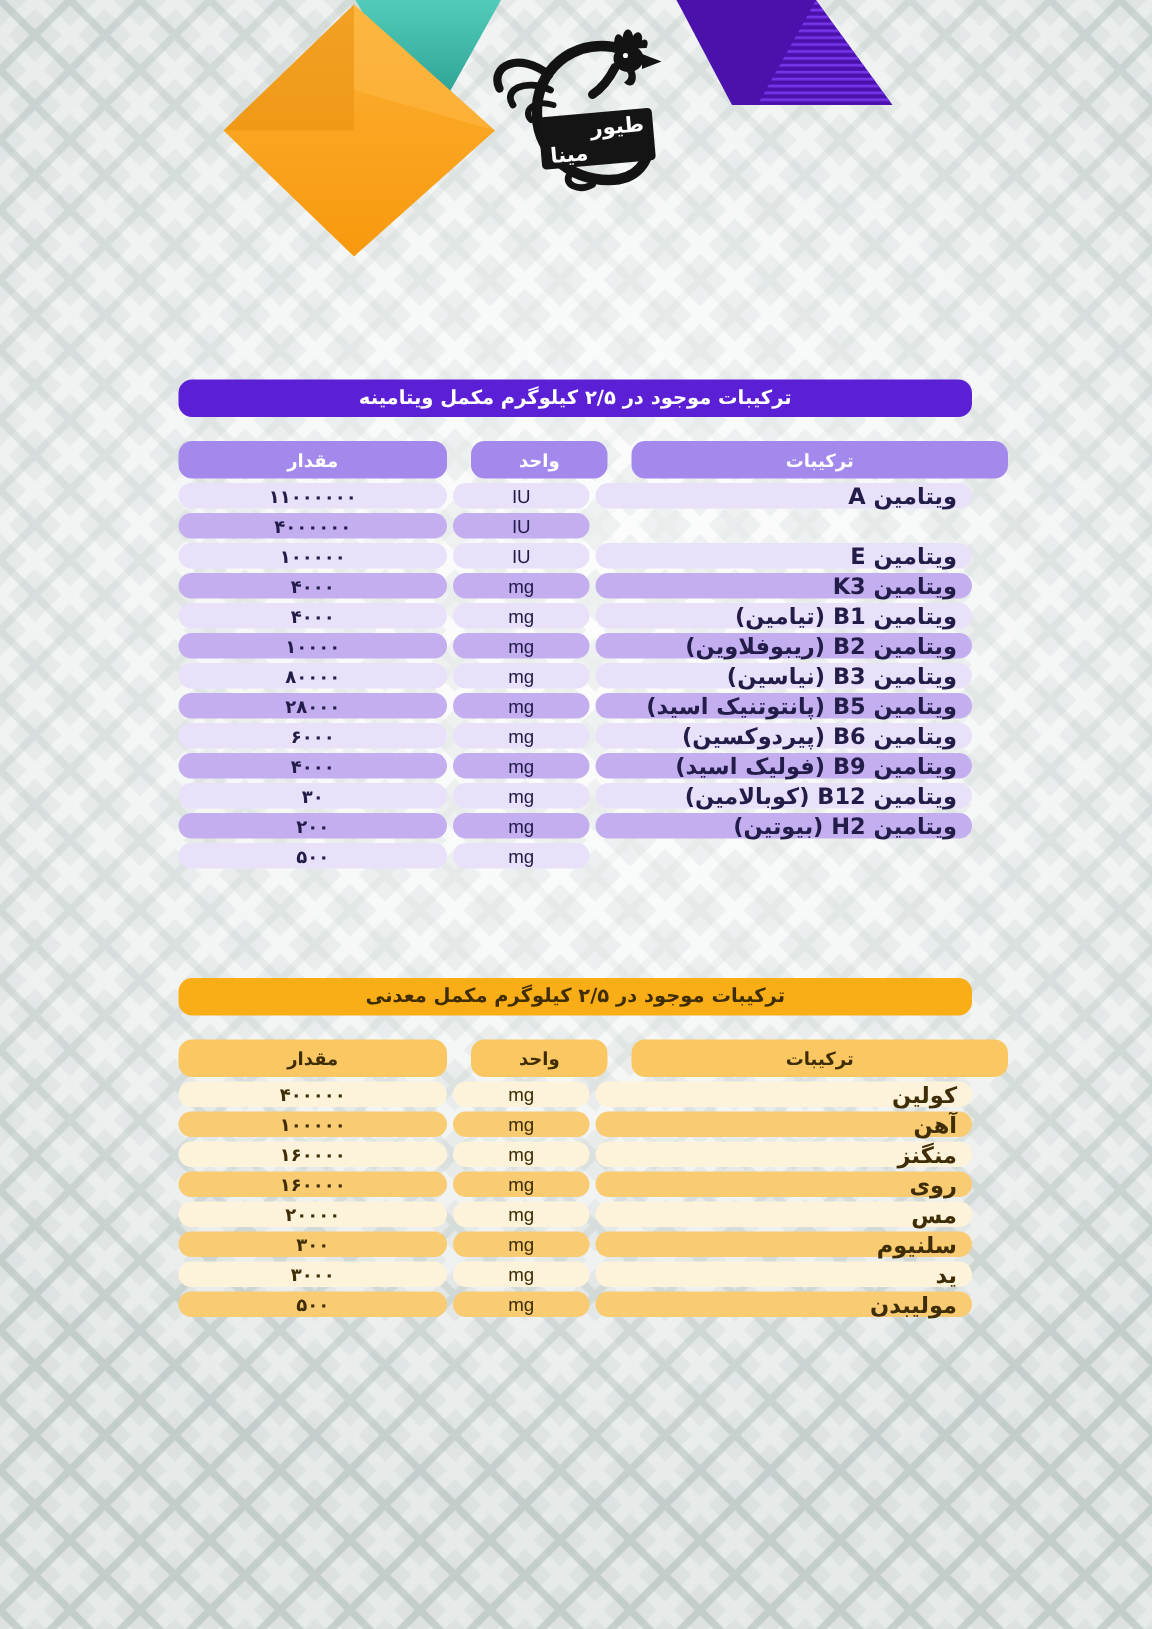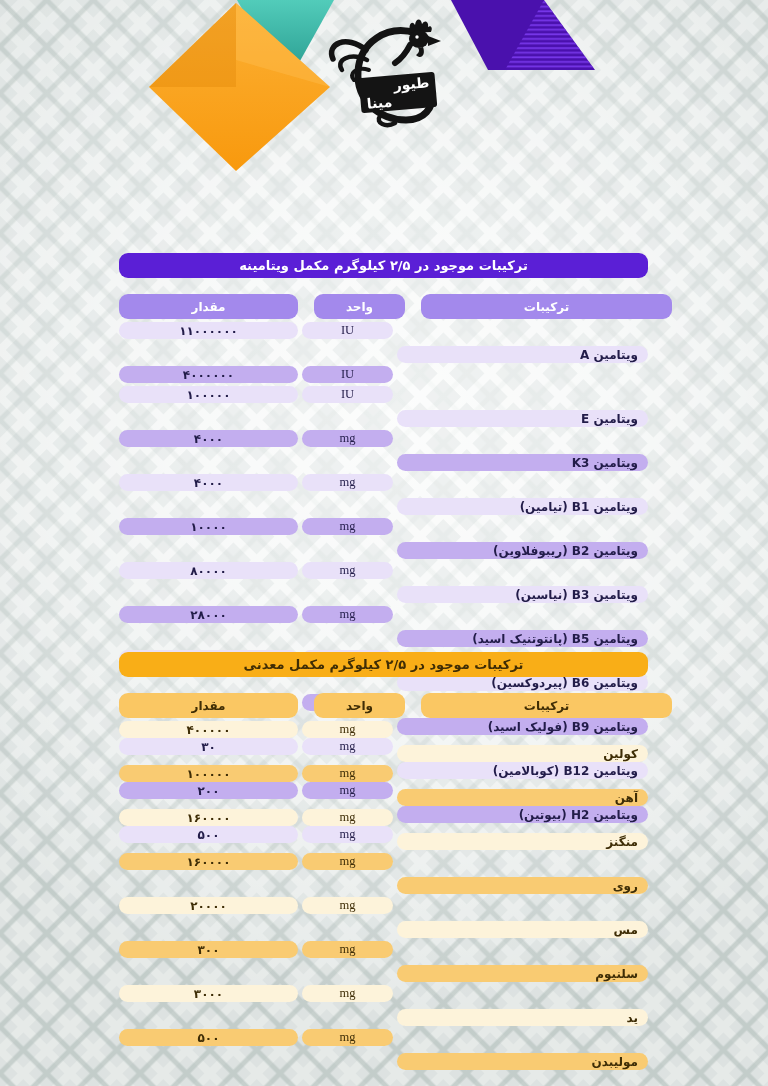--- a/index.html
+++ b/index.html
@@ -43,28 +43,27 @@
   .trow{display:grid;grid-template-columns:179px 91px 251px;column-gap:4px;}
   .trow .cell{
     height:17px;border-radius:9px;
     display:flex;align-items:center;justify-content:center;
     color:var(--row-text);
     font-size:12px;font-weight:bold;
     background:var(--row-light);
   }
   .trow.dark .cell{background:var(--row-dark);}
   .trow .cell.unit{
-    font-family:Liberation Serif, serif;
+    font-family:Liberation Sans, sans-serif;
     font-weight:normal;font-size:12.5px;
   }
   .trow .cell.label{
     justify-content:flex-start;           
     padding-right:10px;padding-left:6px;
-    font-size:12px;
-    margin-top:24px;
+    font-size:15px;
   }
 </style>
 </head>
 <body>
 
 <div class="page">
 
   <svg class="bg-pattern" width="768" height="1086" aria-hidden="true">
     <defs>
       <pattern id="pDiam" width="33" height="33" patternUnits="userSpaceOnUse" patternTransform="rotate(45)">

